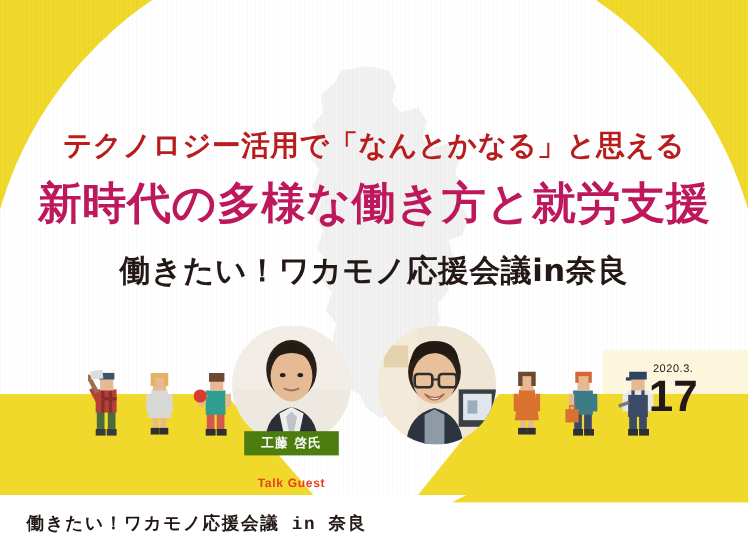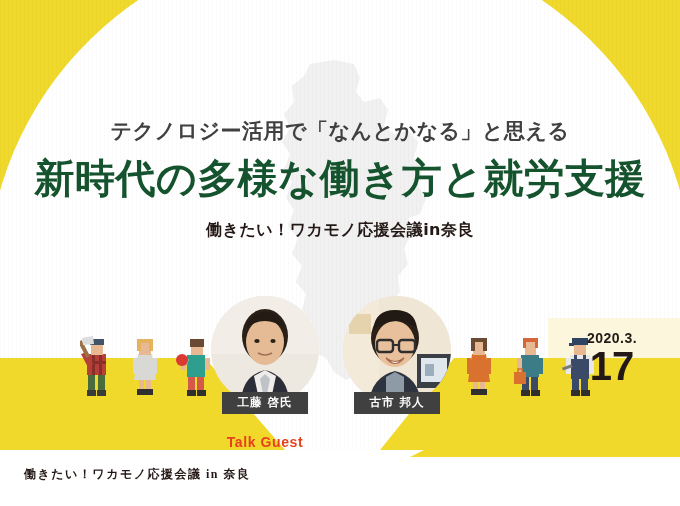--- a/index.html
+++ b/index.html
@@ -57,86 +57,86 @@
     position:absolute; right:0; top:318px; width:132px; height:113px;
     background:#FBF6DC;
   }
 
   
   .headline{
     position:absolute; left:0; top:118px; width:680px;
     text-align:center; z-index:6;
   }
   .line-1{
-    font-size:21px; font-weight:bold; color:#404040;
+    font-size:26px; font-weight:bold; color:#b91c1c;
     letter-spacing:.5px; line-height:1.25;
-    font-family:Liberation Sans, sans-serif;
+    font-family:Liberation Mono, monospace;
   }
   .line-2{
     margin-top:12px;
-    font-size:40px; font-weight:bold; color:#14532d;
+    font-size:40px; font-weight:bold; color:#be185d;
     letter-spacing:.5px; line-height:1.1;
     font-family:"DejaVu Sans","Liberation Sans",sans-serif;
   }
   .line-3{
     margin-top:20px;
-    font-size:16px; font-weight:bold; color:#231815;
+    font-size:28px; font-weight:bold; color:#231815;
     letter-spacing:.5px;
     font-family:"DejaVu Sans","Liberation Sans",sans-serif;
   }
 
   
   .speakers{
     position:absolute; left:206px; top:296px; width:250px;
     display:flex; gap:14px; z-index:7;
   }
   .speaker{ width:118px; position:relative; }
   .portrait{
     width:108px; height:108px; margin:0 auto;
     border-radius:50%; overflow:hidden; position:relative;
   }
   .portrait svg{ display:block; width:108px; height:108px; }
   .nameplate{
     position:relative; margin:-12px auto 16px; width:86px;
-    background:#404040; color:#fff;
+    background:#4d7c0f; color:#fff;
     font-size:11.5px; font-weight:bold; text-align:center;
     padding:3px 0 4px; letter-spacing:1px; z-index:3;
     font-family:"DejaVu Sans","Liberation Sans",sans-serif;
   }
   .role{
     margin-top:20px; text-align:center;
-    font-size:14px; font-weight:bold; color:#E8401E;
+    font-size:11px; font-weight:bold; color:#E8401E;
     letter-spacing:.6px;
   }
 
   
   .figs{ position:absolute; bottom:52px; z-index:5; display:flex; align-items:flex-end; gap:14px; }
   .figs.left{ left:80px; }
   .figs.right{ left:462px; }
   .figs svg{ display:block; }
 
   
   .date-block{
     position:absolute; right:16px; top:330px; width:104px;
     text-align:center; z-index:8; color:#231815;
   }
-  .date-ym{ font-size:14px; font-weight:bold; letter-spacing:.5px; }
+  .date-ym{ font-size:10px; font-weight:normal; letter-spacing:.5px; }
   .date-day{ font-size:40px; font-weight:bold; line-height:.95; margin:1px 0 2px; }
   .date-dow{ font-size:12px; font-weight:bold; letter-spacing:1px;
              font-family:"DejaVu Sans","Liberation Sans",sans-serif; }
 
   
   #footer{
     position:absolute; left:0; top:450px; width:680px; height:56px;
     background:#FFFFFF; overflow:hidden;
   }
   .footer-text{
     position:absolute; left:24px; top:16px;
-    font-size:12px; font-weight:bold; color:#231815; letter-spacing:1.5px;
-    font-family:Liberation Serif, serif;
+    font-size:16px; font-weight:bold; color:#231815; letter-spacing:1.5px;
+    font-family:Liberation Mono, monospace;
   }
   .footer-accent{
     position:absolute; right:0; top:0; width:270px; height:7px;
     background:#F0D92B;
     clip-path:polygon(14px 0, 270px 0, 270px 7px, 0 7px);
   }
 </style>
 </head>
 <body>
 
@@ -282,21 +282,20 @@
           <ellipse cx="52" cy="48" rx="20" ry="23" fill="#E8C09B"></ellipse>
           <path d="M30 34 q22 -17 44 -2 q-2 -18 -22 -18 q-20 0 -22 20 z" fill="#211A14"></path>
           <rect x="34" y="44" width="16" height="12" rx="3" fill="none" stroke="#2E2E2E" stroke-width="2.4"></rect>
           <rect x="56" y="44" width="16" height="12" rx="3" fill="none" stroke="#2E2E2E" stroke-width="2.4"></rect>
           <line x1="50" y1="49" x2="56" y2="49" stroke="#2E2E2E" stroke-width="2"></line>
           <path d="M43 62 q9 7 18 0 q-9 11 -18 0 z" fill="#FFFFFF" stroke="#A8694C" stroke-width="1.2"></path>
           <path d="M26 108 q2 -27 26 -33 q24 6 26 33 z" fill="#2E3340"></path>
           <path d="M52 76 l-9 5 v27 h18 v-27 z" fill="#8E9AA6"></path>
         </svg>
       </div>
-      <div class="nameplate">古市 邦人</div>
     </div>
 
   </div>
 
   <div class="cream-panel"></div>
   <div class="diag-left"></div>
   <div class="diag-right"></div>
 
   <div class="date-block">
     <div class="date-ym">2020.3.</div>

